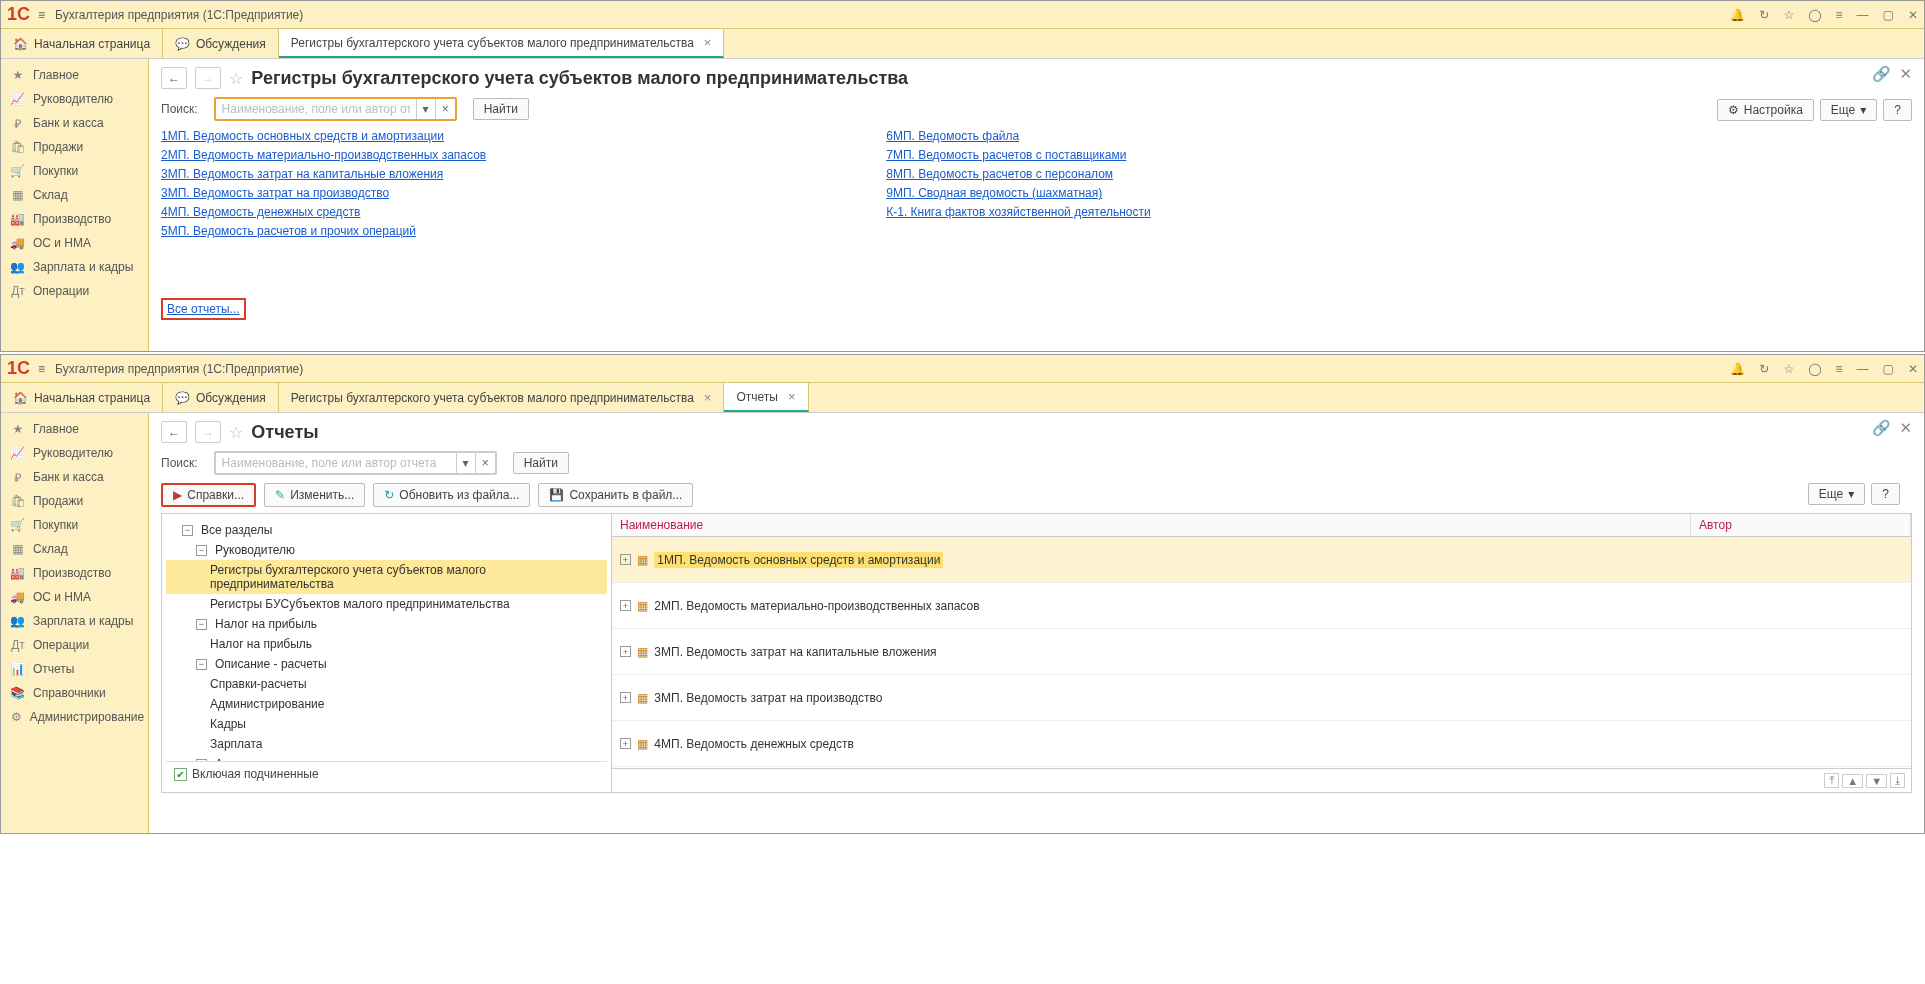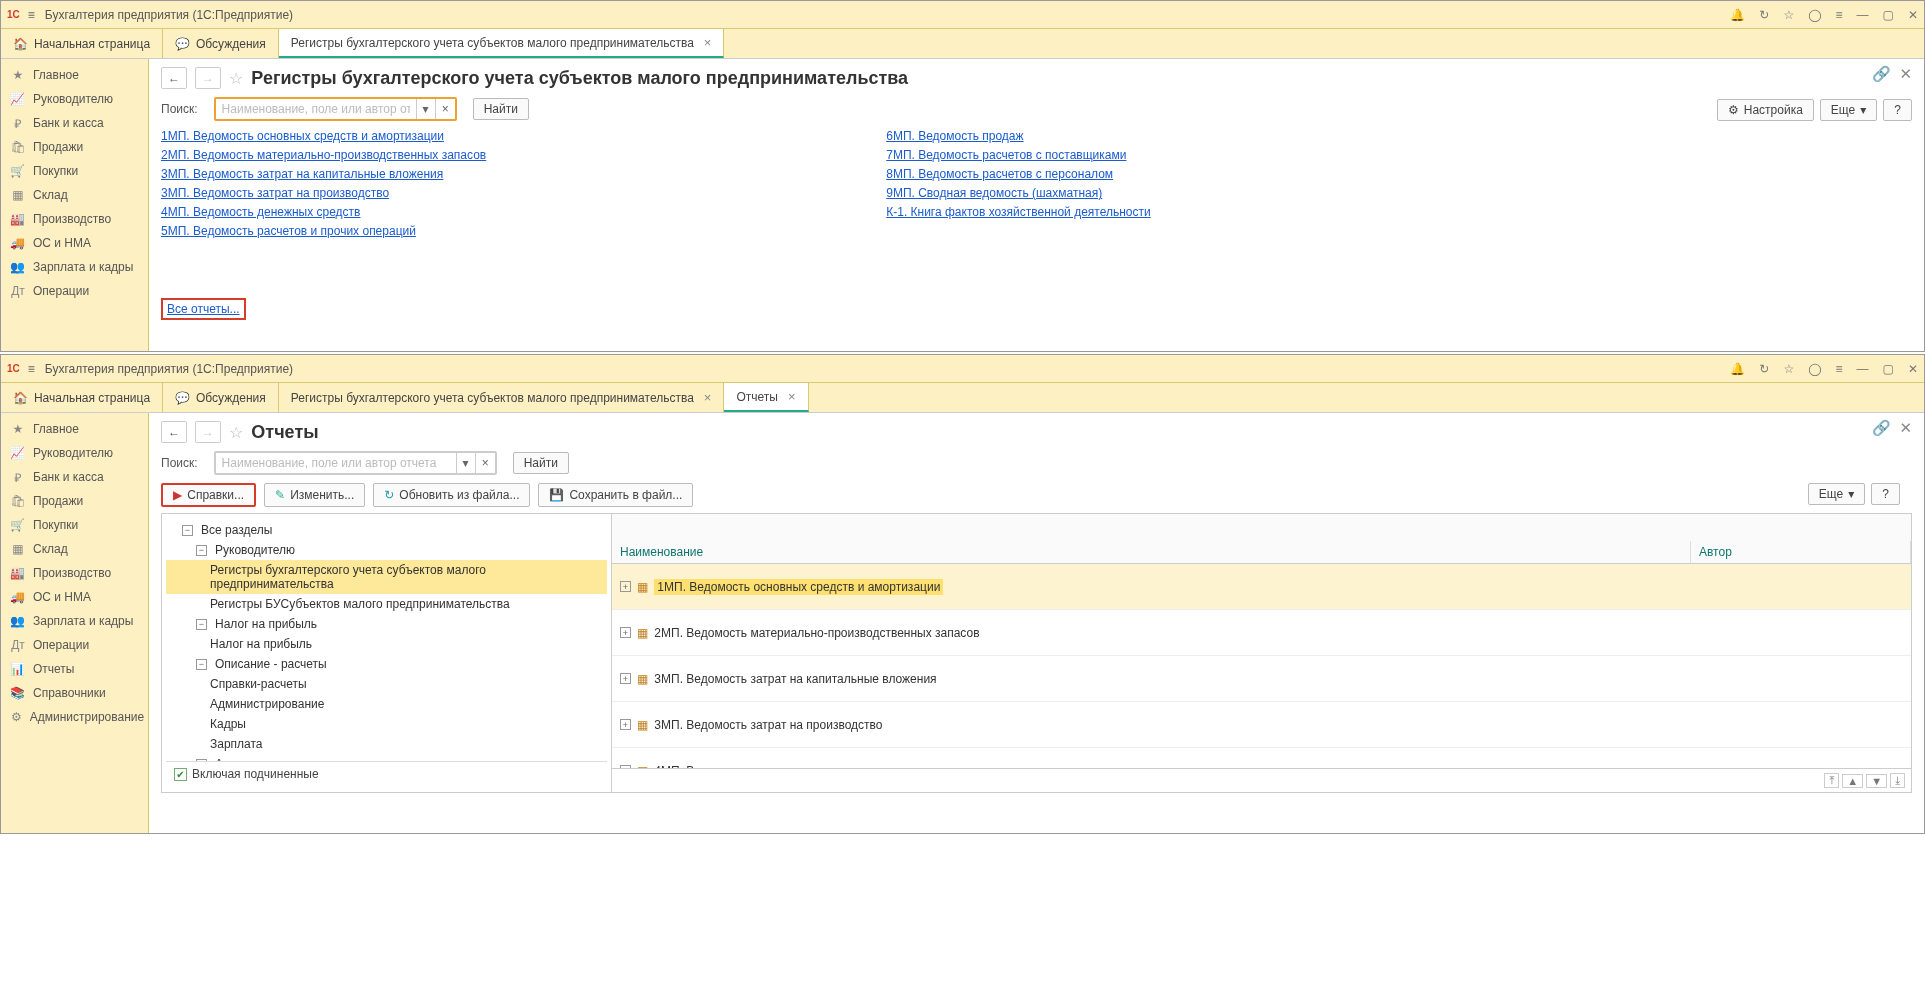--- a/index.html
+++ b/index.html
@@ -1,20 +1,20 @@
 <!DOCTYPE html>
 <html><head>
 <meta charset="utf-8">
 <style>
 * { margin: 0; padding: 0; box-sizing: border-box; font-family: Arial, sans-serif; font-size: 12px; }
 body { background: #fff; }
 
 .app-window { border: 1px solid #999; background: #fff; }
 .titlebar { background: #fdf0c3; height: 28px; display: flex; align-items: center; padding: 0 6px; border-bottom: 1px solid #d8c870; }
-.titlebar .logo { color: #d43d2a; font-weight: bold; font-size: 10px; margin-right: 8px; }
+.titlebar .logo { color: #d43d2a; font-weight: bold; font-size: 18px; margin-right: 8px; }
 .titlebar .menu-icon { margin-right: 10px; color: #666; cursor: pointer; }
 .titlebar .title { color: #555; flex: 1; }
 .titlebar .wincontrols { display: flex; gap: 14px; color: #777; }
 .titlebar .wincontrols span { cursor: pointer; }
 
 .tabbar { background: #fdf0c3; height: 30px; display: flex; align-items: stretch; border-bottom: 1px solid #ccc; }
 .tab { display: flex; align-items: center; padding: 0 12px; border-right: 1px solid #d8c870; color: #444; cursor: pointer; gap: 6px; }
 .tab.active { background: #fff; border-bottom: 2px solid #2a8; }
 .tab .close-x { color: #888; font-size: 13px; margin-left: 4px; }
 
@@ -57,21 +57,21 @@
 .tree-line { padding:3px 4px 3px 16px; color:#333; cursor:pointer; display:flex; align-items:center; gap:4px; }
 .tree-line.l1 { padding-left:30px; }
 .tree-line.l2 { padding-left:44px; }
 .tree-line.selected { background:#fee89a; }
 .tree-toggle { width:11px; height:11px; border:1px solid #999; display:inline-flex; align-items:center; justify-content:center; font-size:9px; color:#666; margin-right:4px; }
 .footer-check { border-top:1px solid #ddd; padding:5px 8px; display:flex; align-items:center; gap:5px; color:#444; }
 .checkbox { width:13px; height:13px; border:1px solid #7a7; background:#fff; display:inline-flex; align-items:center; justify-content:center; color:#2a8b3a; font-size:10px; }
 
 .list-pane { flex:1; display:flex; flex-direction:column; }
 .list-header { display:flex; border-bottom:1px solid #ccc; background:#fafafa; }
-.list-header .col { padding:4px 8px; color:#0f766e; border-right:1px solid #ddd;margin-top:27px; }
+.list-header .col { padding:4px 8px; color:#be185d; border-right:1px solid #ddd; }
 .list-subheader { padding:4px 8px; color:#555; border-bottom:1px solid #ccc; background:#fafafa; }
 .list-rows { flex:1; overflow:auto; }
 .list-row { height:46px; display:flex; align-items:center; padding:0 8px; border-bottom:1px solid #eee; gap:6px; }
 .list-row.selected { background:#fef3d0; }
 .list-row .expand { width:11px; height:11px; border:1px solid #999; display:inline-flex; align-items:center; justify-content:center; font-size:9px; color:#666; }
 .list-row .rep-icon { color:#c08020; font-size:12px; }
 .list-row .name { color:#333; }
 .list-row.selected .name { background:#fee070; padding:1px 3px; }
 
 .pane-footer { border-top:1px solid #ccc; height:24px; display:flex; justify-content:flex-end; align-items:center; padding:0 6px; gap:3px; }
@@ -195,21 +195,21 @@
       <div class="report-columns">
         <div class="report-col">
           <a class="report-link">1МП. Ведомость основных средств и амортизации</a>
           <a class="report-link">2МП. Ведомость материально-производственных запасов</a>
           <a class="report-link">3МП. Ведомость затрат на капитальные вложения</a>
           <a class="report-link">3МП. Ведомость затрат на производство</a>
           <a class="report-link">4МП. Ведомость денежных средств</a>
           <a class="report-link">5МП. Ведомость  расчетов и прочих операций</a>
         </div>
         <div class="report-col" style="margin-left:360px;">
-          <a class="report-link">6МП. Ведомость продаж</a>
+          <a class="report-link">6МП. Ведомость файла</a>
           <a class="report-link">7МП. Ведомость расчетов с поставщиками</a>
           <a class="report-link">8МП. Ведомость расчетов с персоналом</a>
           <a class="report-link">9МП. Сводная ведомость (шахматная)</a>
           <a class="report-link">К-1. Книга фактов хозяйственной деятельности</a>
         </div>
       </div>
 
       <a class="all-reports-link">Все отчеты...</a>
     </div>
   </div>

